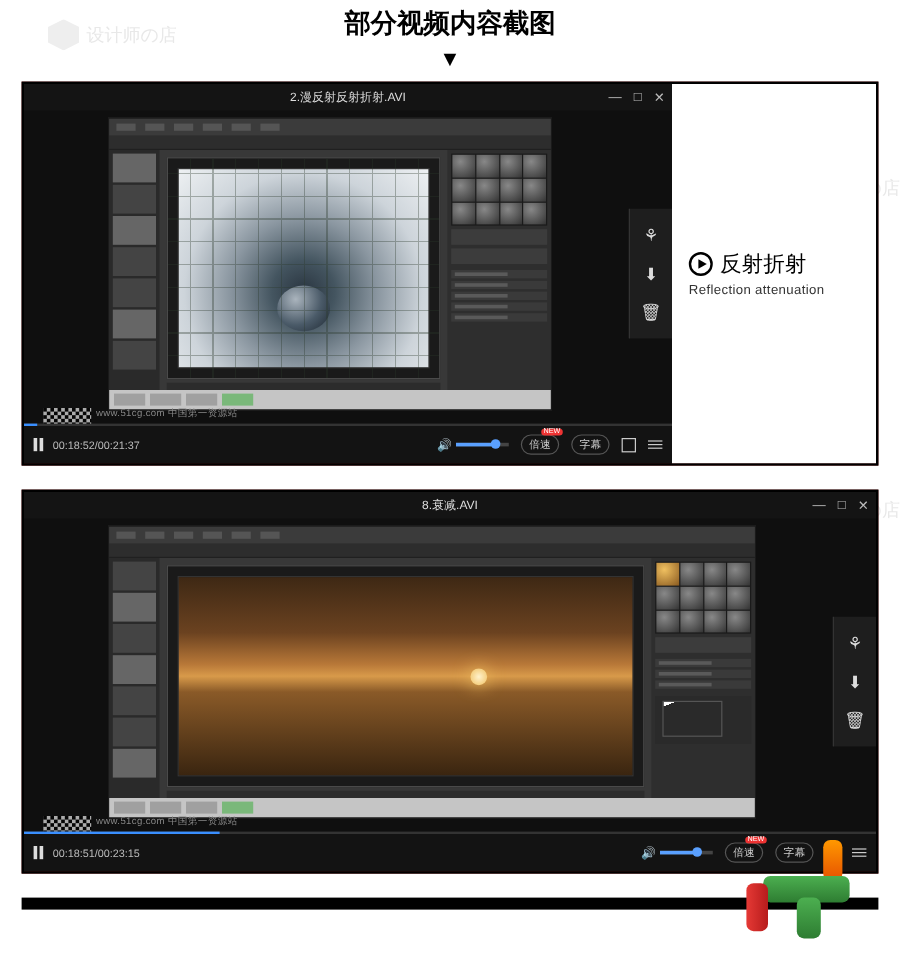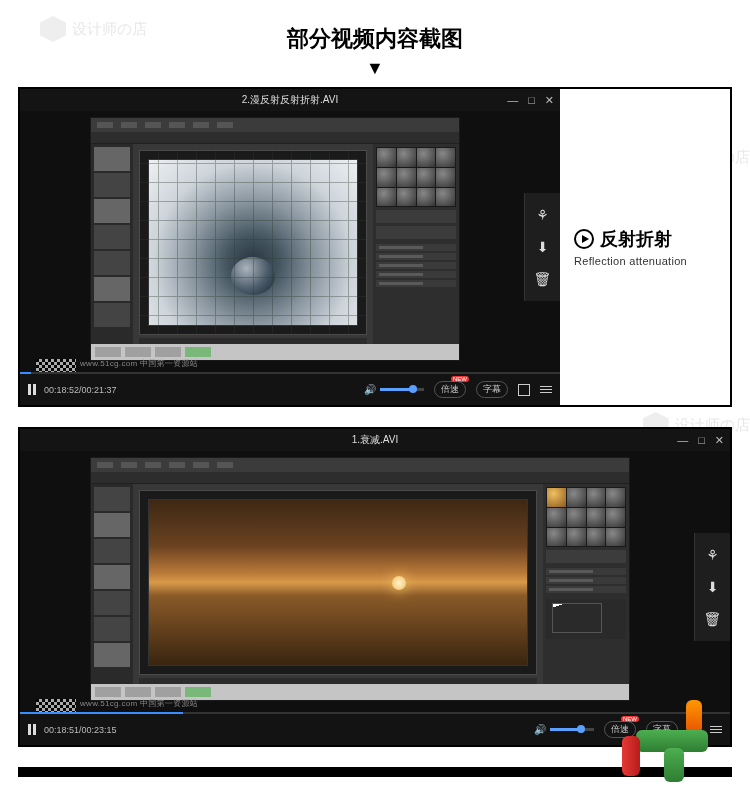--- a/index.html
+++ b/index.html
@@ -1,29 +1,29 @@
 <!DOCTYPE html>
 <html><head>
 <meta charset="utf-8">
 <style>
 *{margin:0;padding:0;box-sizing:border-box;font-family:"Microsoft YaHei",sans-serif}
 body{background:#fff;width:750px;height:800px;position:relative;overflow:hidden}
-.page-title{text-align:center;font-size:22px;font-weight:bold;padding:24px 0 4px}
+.page-title{text-align:center;font-size:22px;font-weight:bold;padding:5px 0 4px}
 .arrow-down{text-align:center;font-size:18px;padding-bottom:8px}
 .watermark{position:absolute;color:#e8e8e8;font-size:15px;display:flex;align-items:center;gap:6px;z-index:1;pointer-events:none}
 .watermark .wm-cube{width:26px;height:26px;background:#eee;clip-path:polygon(50% 0,100% 25%,100% 75%,50% 100%,0 75%,0 25%)}
 .wm1{top:16px;left:40px}
 .wm2{top:144px;right:0}
 .wm3{top:412px;right:0}
 .wm4{top:320px;left:80px;opacity:.15}
 .wm5{top:580px;left:300px;opacity:.1}
 .section{display:flex;margin:0 18px 20px;border:2px solid #000;background:#7f1d1d;position:relative;z-index:2}
 .section.rev{flex-direction:row-reverse}
 .label-pane{width:170px;background:#fff;display:flex;flex-direction:column;justify-content:center;padding:0 14px}
-.label-row{display:flex;align-items:center;gap:6px;font-size:18px;font-weight:bold}
+.label-row{display:flex;align-items:center;gap:6px;font-size:18px;font-weight:normal}
 .play-circ{width:20px;height:20px;border:2px solid #000;border-radius:50%;display:flex;align-items:center;justify-content:center}
 .play-circ::after{content:"";border-left:7px solid #000;border-top:4px solid transparent;border-bottom:4px solid transparent;margin-left:2px}
 .label-sub{font-size:11px;color:#333;margin-top:4px;letter-spacing:.3px}
 .video-pane{flex:1;background:#0f0f0f;position:relative;height:316px;overflow:hidden}
 .titlebar{height:22px;background:#141414;display:flex;align-items:center;justify-content:center;color:#ddd;font-size:10px;position:relative}
 .win-ctrl{position:absolute;right:6px;display:flex;gap:10px;color:#bbb;font-size:11px}
 .app-window{position:absolute;top:28px;left:70px;right:100px;bottom:44px;background:#323232;border:1px solid #1a1a1a}
 .app-menubar{height:14px;background:#3b3b3b;display:flex;gap:8px;padding:0 6px;align-items:center}
 .app-menubar span{width:16px;height:6px;background:#555}
 .app-toolbar{height:12px;background:#2d2d2d;border-bottom:1px solid #202020}
@@ -228,21 +228,21 @@
         <div class="play-circ"></div>
         <span>反射折射</span>
       </div>
     <div class="label-sub">Reflection attenuation</div>
   </div>
 </div>
 
 <div class="section rev">
   <div class="video-pane">
     <div class="titlebar">
-      <span>1.衰减.AVI</span>
+      <span>8.衰减.AVI</span>
       <div class="win-ctrl">
         <span>—</span>
         <span>□</span>
         <span>✕</span>
       </div>
     </div>
 
     <div class="app-window">
       <div class="app-menubar">
           <span></span>

